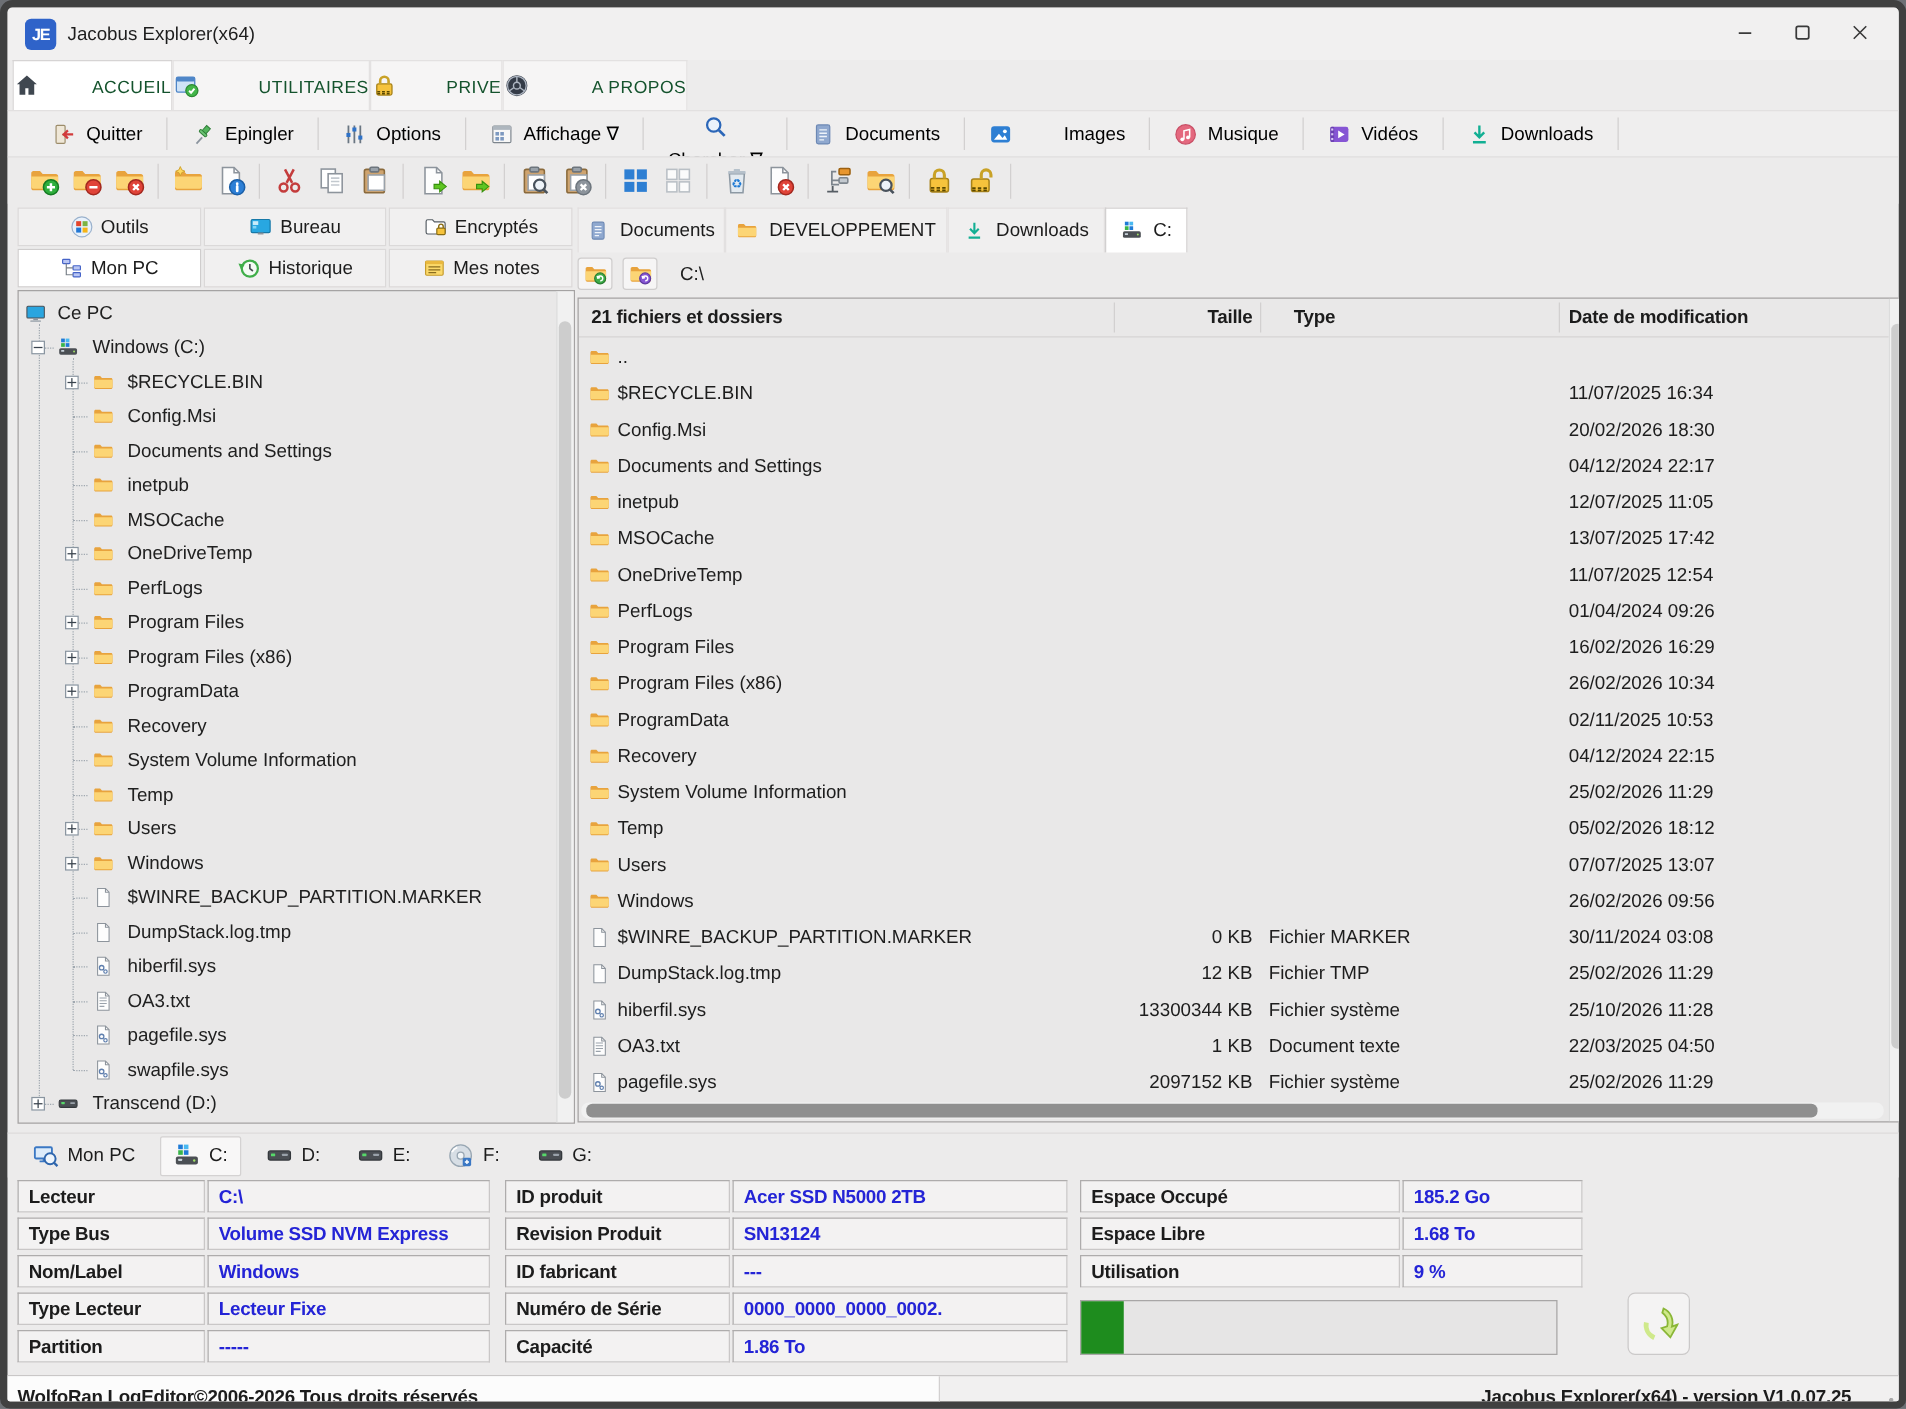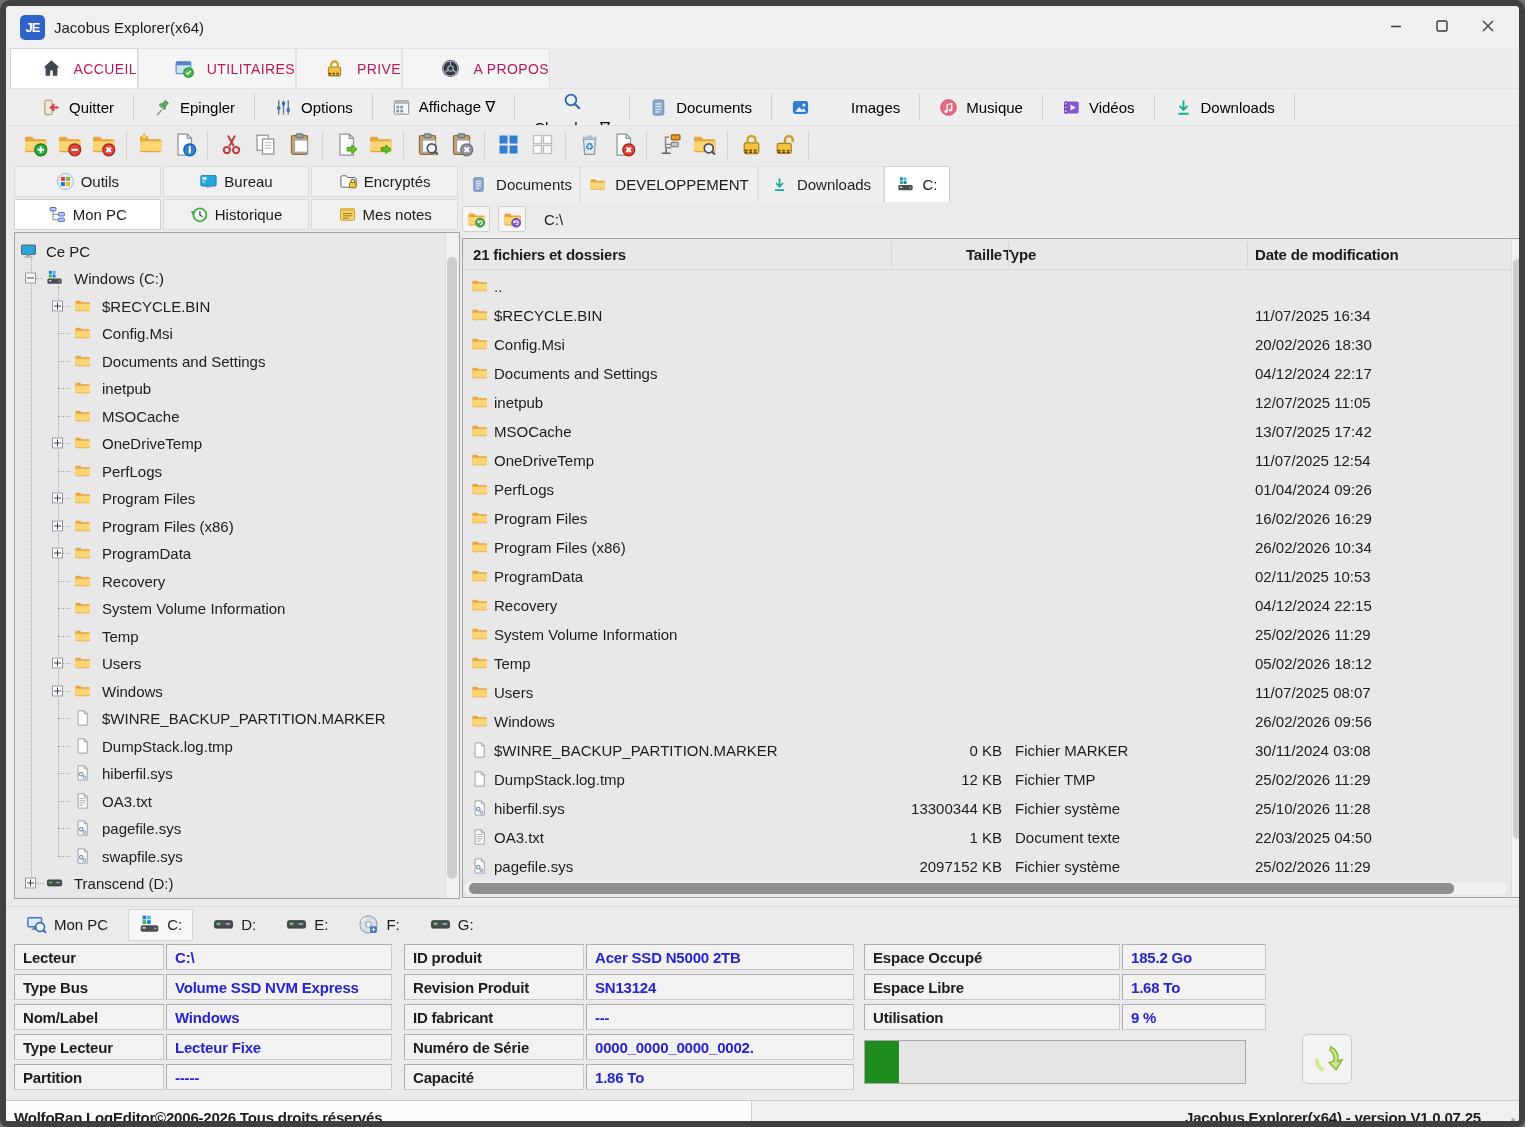--- a/index.html
+++ b/index.html
@@ -6,21 +6,21 @@
   .win{position:relative;width:1525px;height:1127px;background:#ecebeb;border-radius:10px 10px 8px 8px;overflow:hidden;border:6px solid #404040;box-sizing:border-box;color:#1c1c1c;font-size:15px;}
   .ic{display:inline-flex;align-items:center;justify-content:center;flex:0 0 auto;}
   
   .titlebar{position:absolute;left:0;top:0;width:100%;height:42px;background:#f1f0f0;}
   .appicon{position:absolute;left:14px;top:9px;width:25px;height:25px;border-radius:5px;background:#2f63c9;color:#fff;font-weight:bold;font-size:13px;display:flex;align-items:center;justify-content:center;letter-spacing:-1px;}
   .apptitle{position:absolute;left:48px;top:0;height:42px;display:flex;align-items:center;font-size:15px;color:#1d1d1d;}
   .wbtns{position:absolute;right:8px;top:4px;display:flex;}
   .wbtn{width:46px;height:32px;display:flex;align-items:center;justify-content:center;background:transparent;border:none;}
   
   .ribbon{position:absolute;left:0;top:42px;width:100%;height:40px;background:#edecec;display:flex;align-items:stretch;padding-left:4px;box-sizing:border-box;}
-  .rtab{display:flex;align-items:center;gap:12px;justify-content:flex-end;background:#f6f5f5;border:1px solid #e3e1e1;border-bottom:none;font-size:14px;letter-spacing:.4px;color:#be185d;box-sizing:border-box;}
+  .rtab{display:flex;align-items:center;gap:12px;justify-content:space-between;background:#f6f5f5;border:1px solid #e3e1e1;border-bottom:none;font-size:14px;letter-spacing:.4px;color:#14532d;box-sizing:border-box;}
   .rtab.sel{background:#ffffff;border-color:#d6d4d4;}
   
   .tbmain{position:absolute;left:0;top:82px;width:100%;height:37px;background:#efeeee;border-top:1px solid #e2e0e0;display:flex;align-items:center;padding-left:26px;box-sizing:border-box;}
   .tb-btn{display:flex;align-items:center;gap:8px;padding:0 10px;height:30px;border-radius:4px;white-space:nowrap;}
   .tbsep{width:1px;height:26px;background:#d2d0d0;margin:0 9px;}
   
   .tbicons{position:absolute;left:0;top:119px;width:100%;height:38px;background:#ecebeb;border-top:1px solid #e0dede;display:flex;align-items:center;padding-left:12px;box-sizing:border-box;}
   .ibtn{width:34px;height:32px;display:flex;align-items:center;justify-content:center;border-radius:4px;}
   .isep{width:1px;height:28px;background:#d2d0d0;margin:0 6px;}
   
@@ -894,21 +894,21 @@
           </svg>
         </span>
       </button>
     <span class="apath">C:\</span>
   </div>
 
   <div class="flist">
     <div class="fhead">
       <span style="left:10px;">21 fichiers et dossiers</span>
       <span style="left:459px;width:80px;text-align:right;">Taille</span>
-      <span style="left:540px;">Type</span>
+      <span style="left:572px;">Type</span>
       <span style="left:792px;">Date de modification</span>
       <i class="hline" style="left:428px;"></i>
       <i class="hline" style="left:545px;"></i>
       <i class="hline" style="left:784px;"></i>
     </div>
     <div class="frows" id="fileRows">
         <div class="fr">
           <span class="ic">
             <svg viewBox="0 0 20 20" width="17" height="17">
               <path d="M1.6 5.2c0-.8.6-1.4 1.4-1.4h4.2l1.7 1.9h8.5c.8 0 1.4.6 1.4 1.4v7.7c0 .8-.6 1.4-1.4 1.4H3c-.8 0-1.4-.6-1.4-1.4z" fill="#e8a33d"></path>
@@ -1048,21 +1048,21 @@
           <span class="d">05/02/2026 18:12</span>
         </div>
         <div class="fr">
           <span class="ic">
             <svg viewBox="0 0 20 20" width="17" height="17">
               <path d="M1.6 5.2c0-.8.6-1.4 1.4-1.4h4.2l1.7 1.9h8.5c.8 0 1.4.6 1.4 1.4v7.7c0 .8-.6 1.4-1.4 1.4H3c-.8 0-1.4-.6-1.4-1.4z" fill="#e8a33d"></path>
               <path d="M1.6 7.3h17.2v6.5c0 .8-.6 1.4-1.4 1.4H3c-.8 0-1.4-.6-1.4-1.4z" fill="#fcd575"></path>
             </svg>
           </span>
           <span class="n">Users</span>
-          <span class="d">11/07/2025 08:07</span>
+          <span class="d">07/07/2025 13:07</span>
         </div>
         <div class="fr">
           <span class="ic">
             <svg viewBox="0 0 20 20" width="17" height="17">
               <path d="M1.6 5.2c0-.8.6-1.4 1.4-1.4h4.2l1.7 1.9h8.5c.8 0 1.4.6 1.4 1.4v7.7c0 .8-.6 1.4-1.4 1.4H3c-.8 0-1.4-.6-1.4-1.4z" fill="#e8a33d"></path>
               <path d="M1.6 7.3h17.2v6.5c0 .8-.6 1.4-1.4 1.4H3c-.8 0-1.4-.6-1.4-1.4z" fill="#fcd575"></path>
             </svg>
           </span>
           <span class="n">Windows</span>
           <span class="d">26/02/2026 09:56</span>

